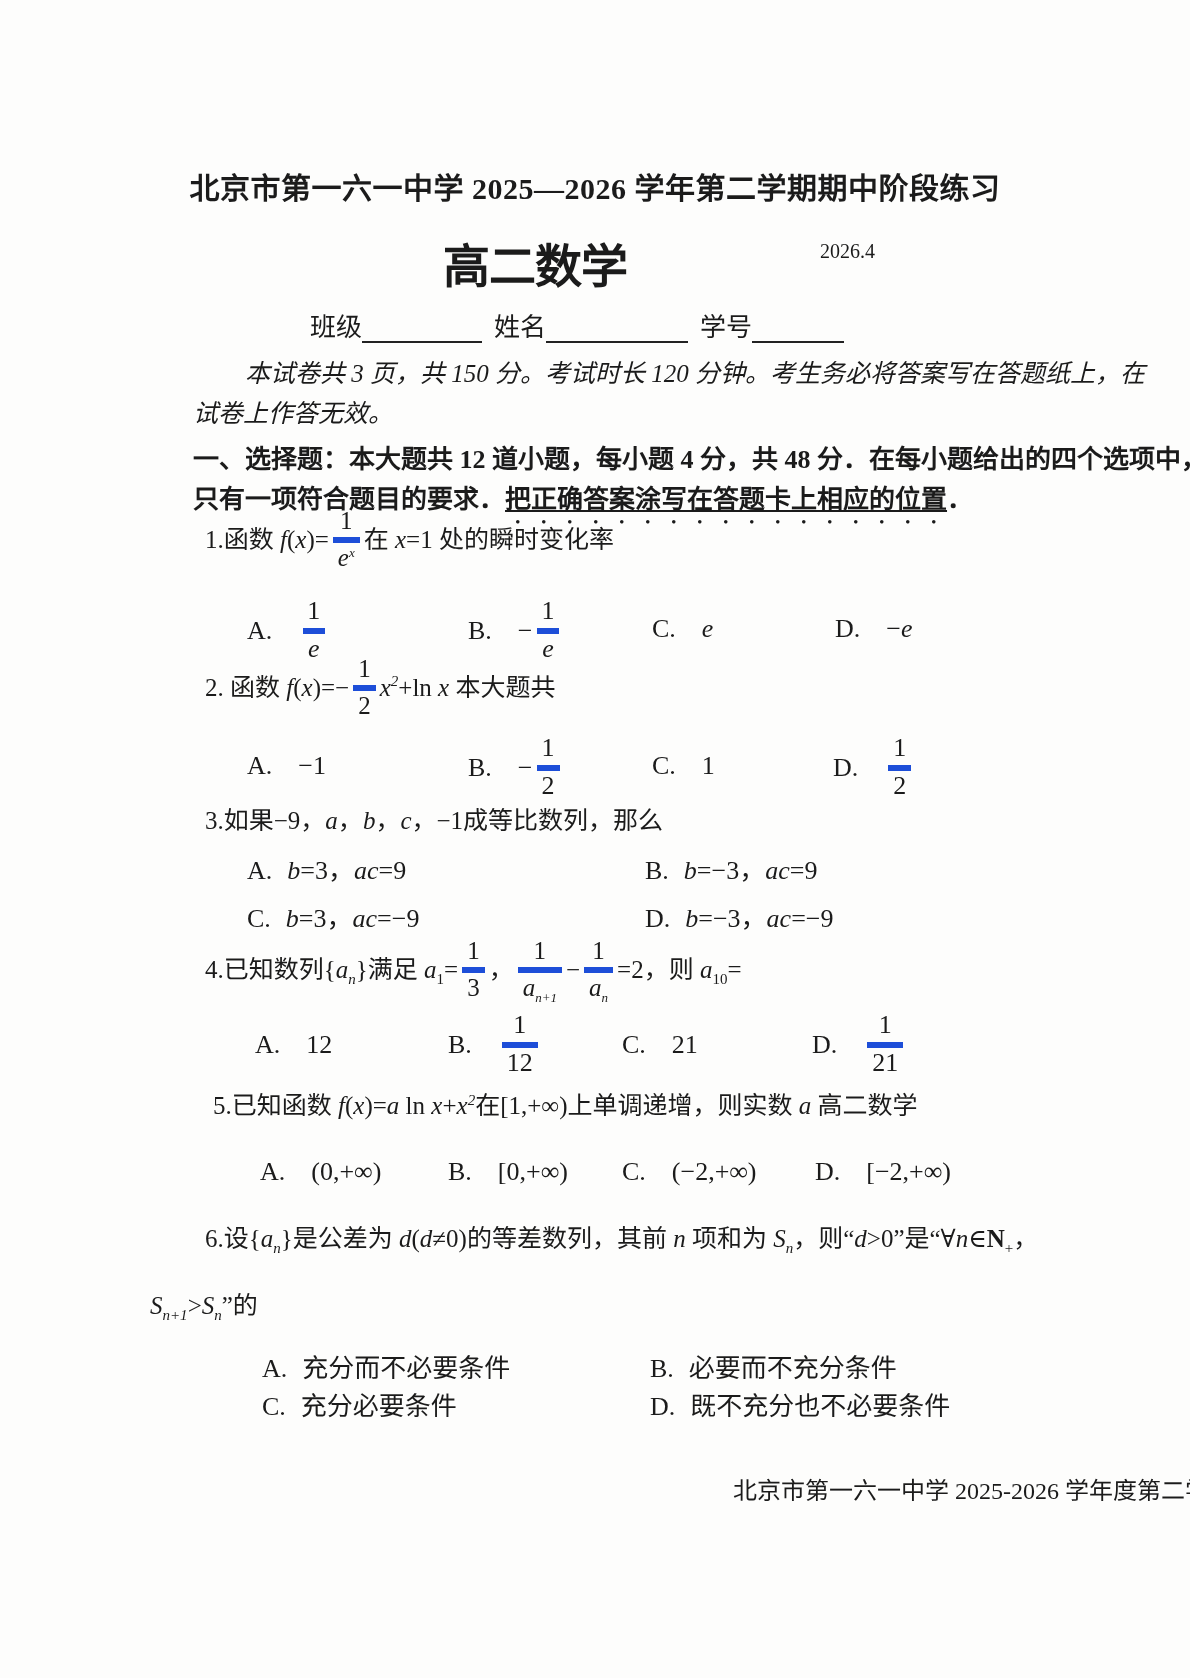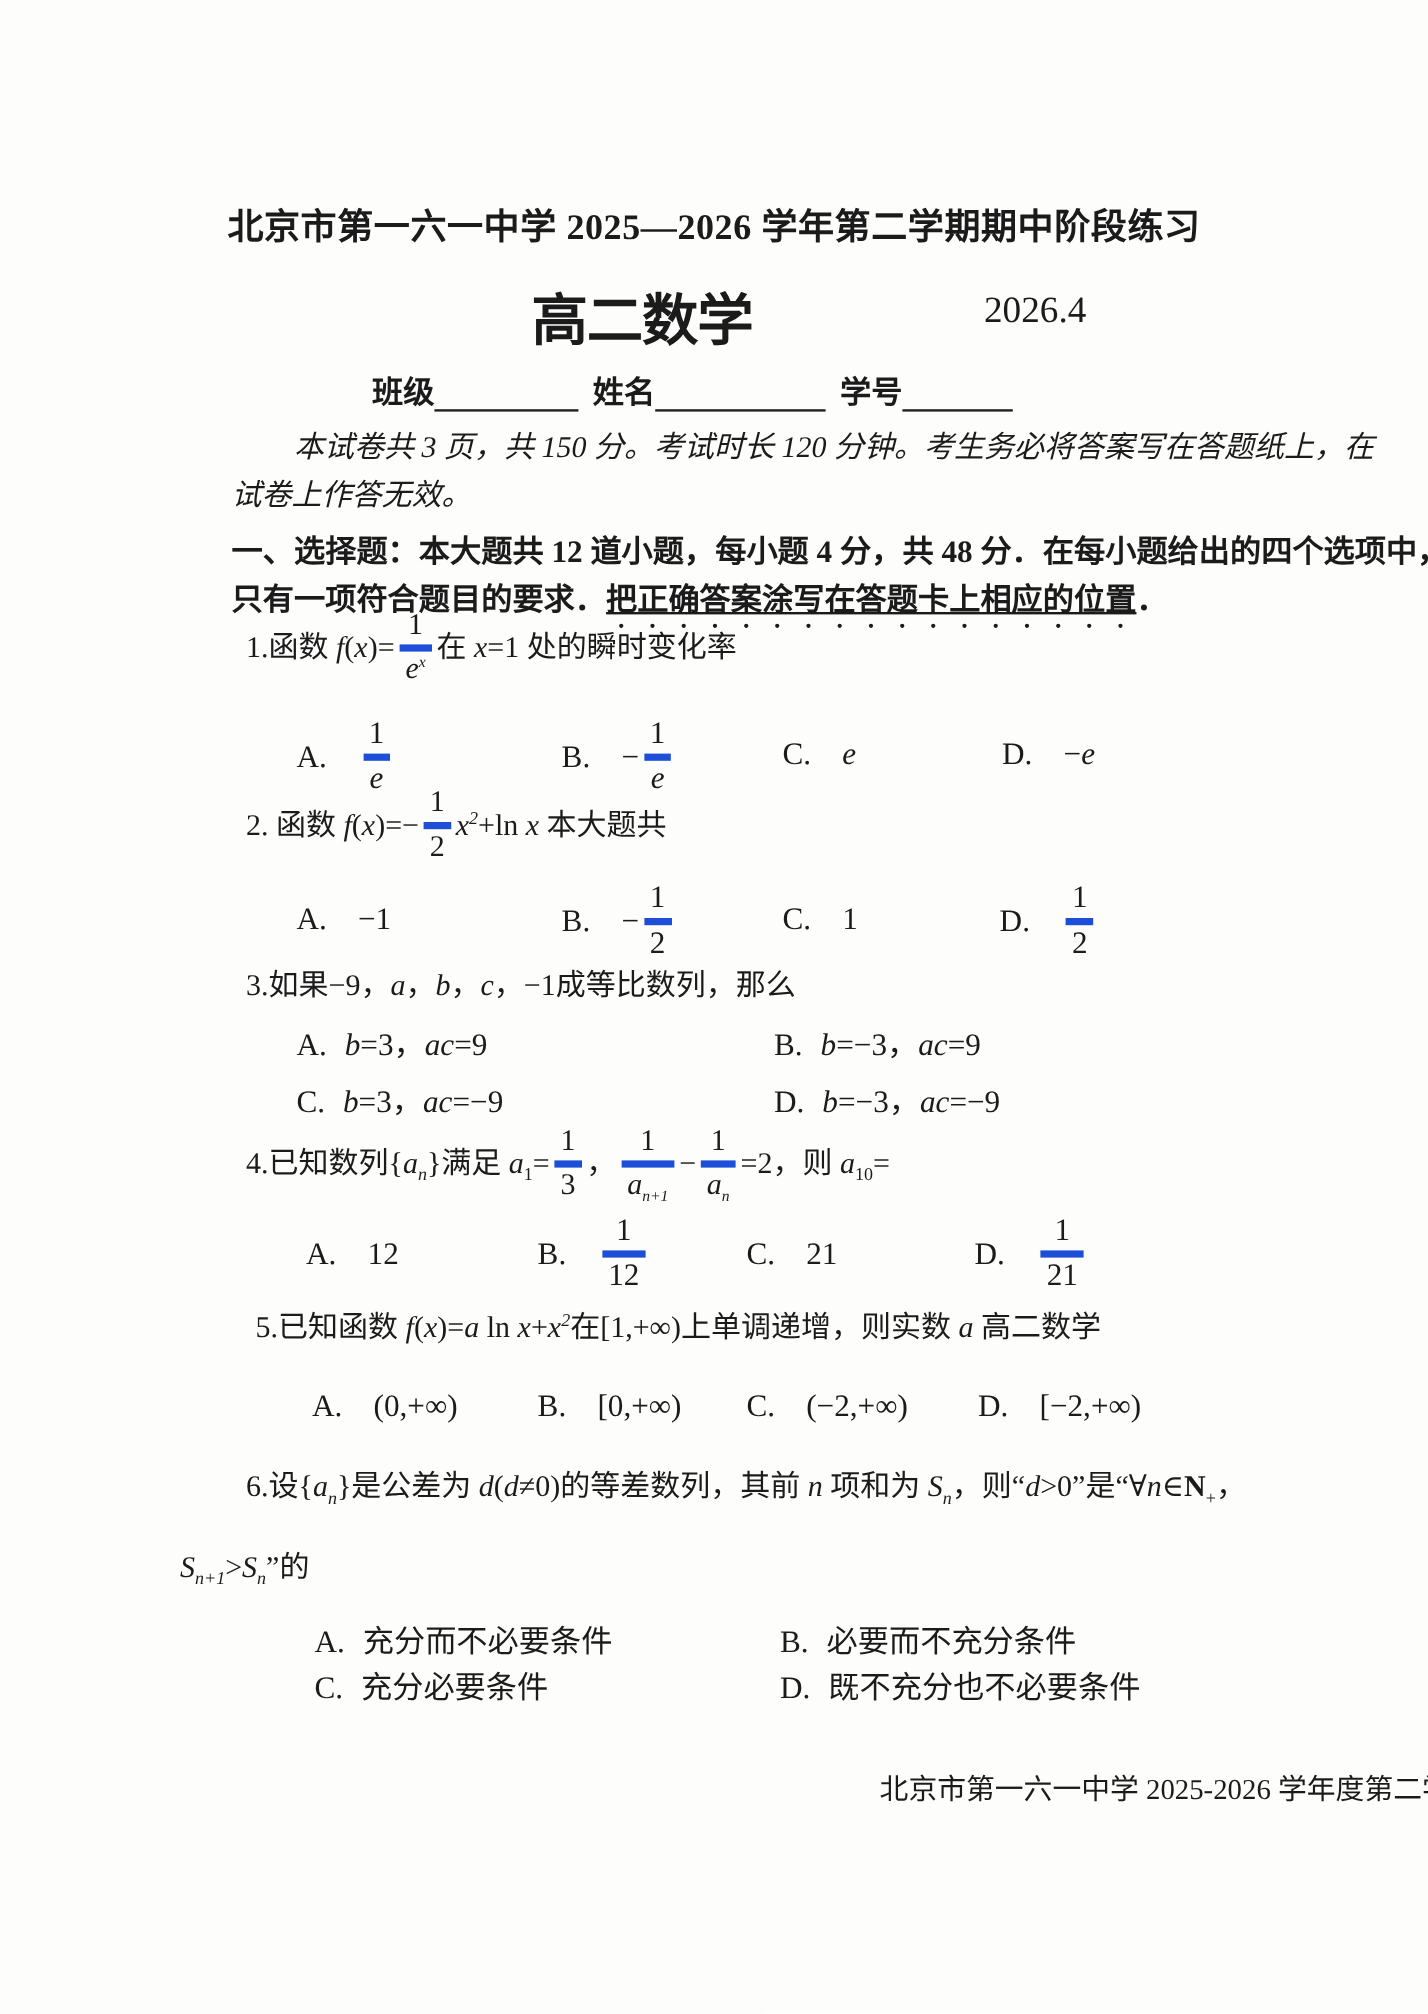--- a/index.html
+++ b/index.html
@@ -3,22 +3,22 @@
 <meta charset="utf-8">
 <style>
   html,body{margin:0;padding:0;background:#ffffff;}
   .page{
     position:relative;width:1190px;height:1678px;background:#fdfdfc;overflow:hidden;
     font-family:"Liberation Serif","DejaVu Serif",serif;color:#1b1b1b;
   }
   .abs{position:absolute;white-space:nowrap;}
   .title1{left:0;right:0;text-align:center;font-size:30px;font-weight:700;letter-spacing:.5px;}
   .subject{font-size:47px;font-weight:700;letter-spacing:-1px;}
-  .date{font-size:31px;}
-  .fields{font-size:26px;font-weight:bold;}
+  .date{font-size:20px;}
+  .fields{font-size:26px;}
   .ul{display:inline-block;height:30px;border-bottom:2px solid #222;vertical-align:bottom;}
   .fld-gap{margin-left:12px;}
   .notice{font-size:25px;line-height:40px;}
   .notice .ind{padding-left:52px;}
   .heading{font-size:26px;line-height:40px;font-weight:700;}
   .emph{
     -webkit-text-emphasis:filled dot;-webkit-text-emphasis-position:under right;
     text-emphasis:filled dot;text-emphasis-position:under right;text-decoration:underline;
   }
   .stem{position:absolute;white-space:nowrap;font-size:25px;}

